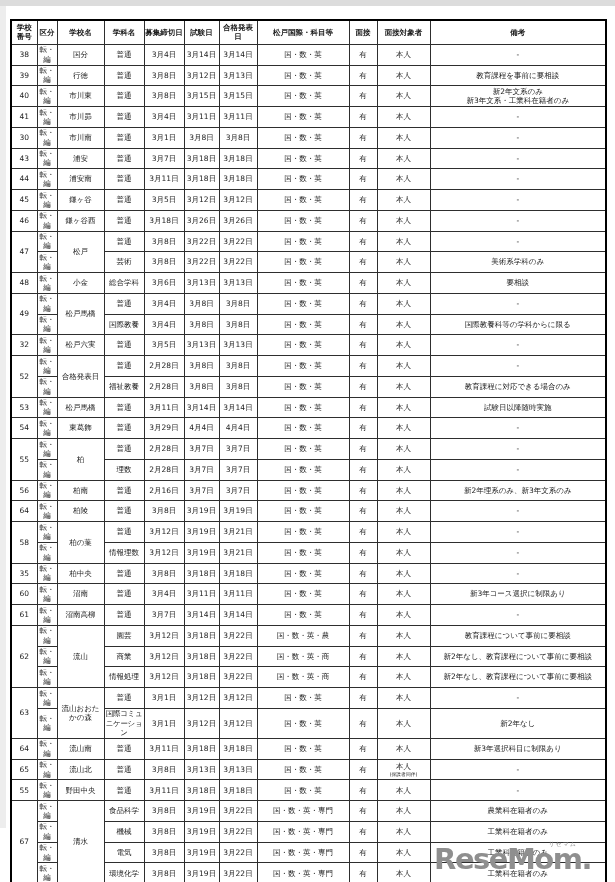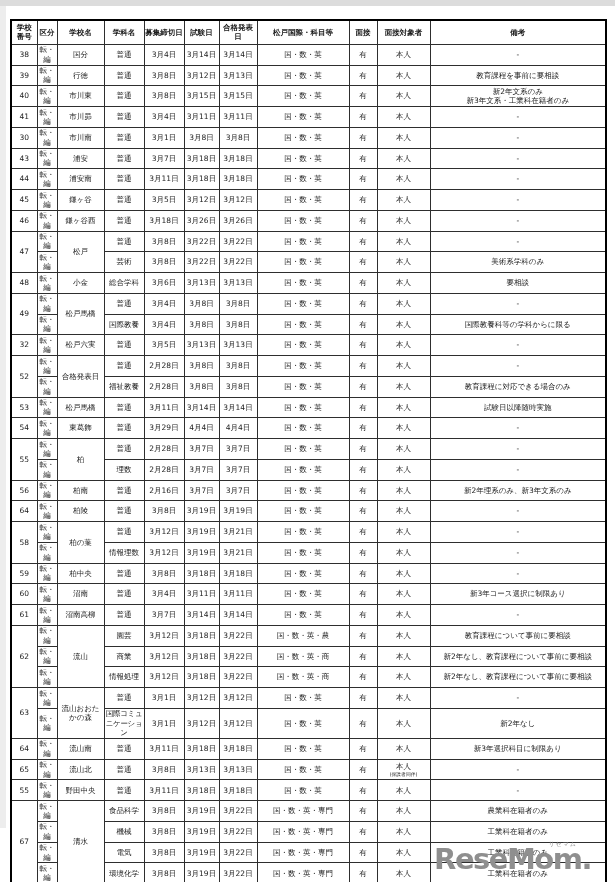--- a/index.html
+++ b/index.html
@@ -386,21 +386,21 @@
         <td class="c-dept">情報理数</td>
         <td class="c-date">3月12日</td>
         <td class="c-date">3月19日</td>
         <td class="c-date">3月21日</td>
         <td class="c-subj">国・数・英</td>
         <td class="c-iv">有</td>
         <td class="c-tgt">本人</td>
         <td class="c-rm">-</td>
       </tr>
       <tr>
-        <td class="c-no">59</td>
+        <td class="c-no">35</td>
         <td class="c-kubun">転・編</td>
         <td class="c-name">柏中央</td>
         <td class="c-dept">普通</td>
         <td class="c-date">3月8日</td>
         <td class="c-date">3月18日</td>
         <td class="c-date">3月18日</td>
         <td class="c-subj">国・数・英</td>
         <td class="c-iv">有</td>
         <td class="c-tgt">本人</td>
         <td class="c-rm">-</td>

